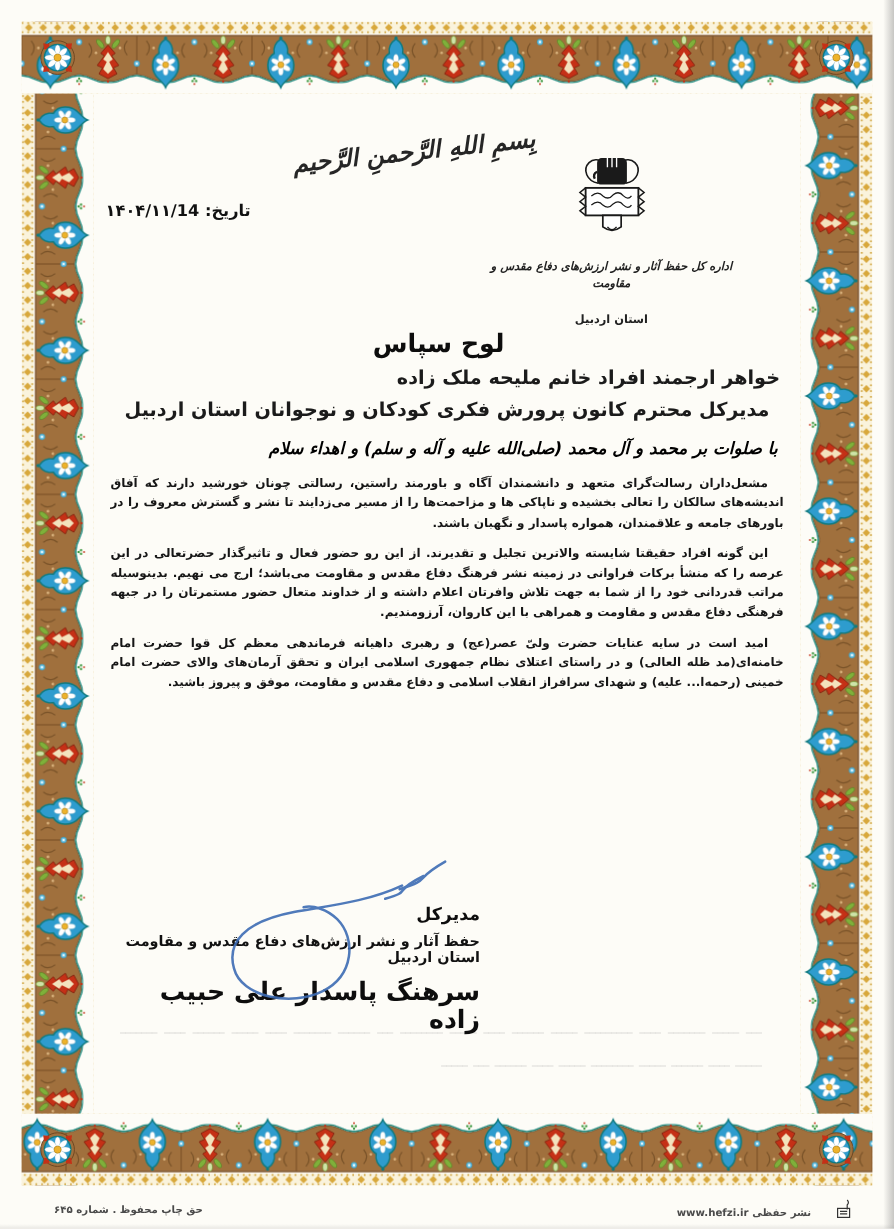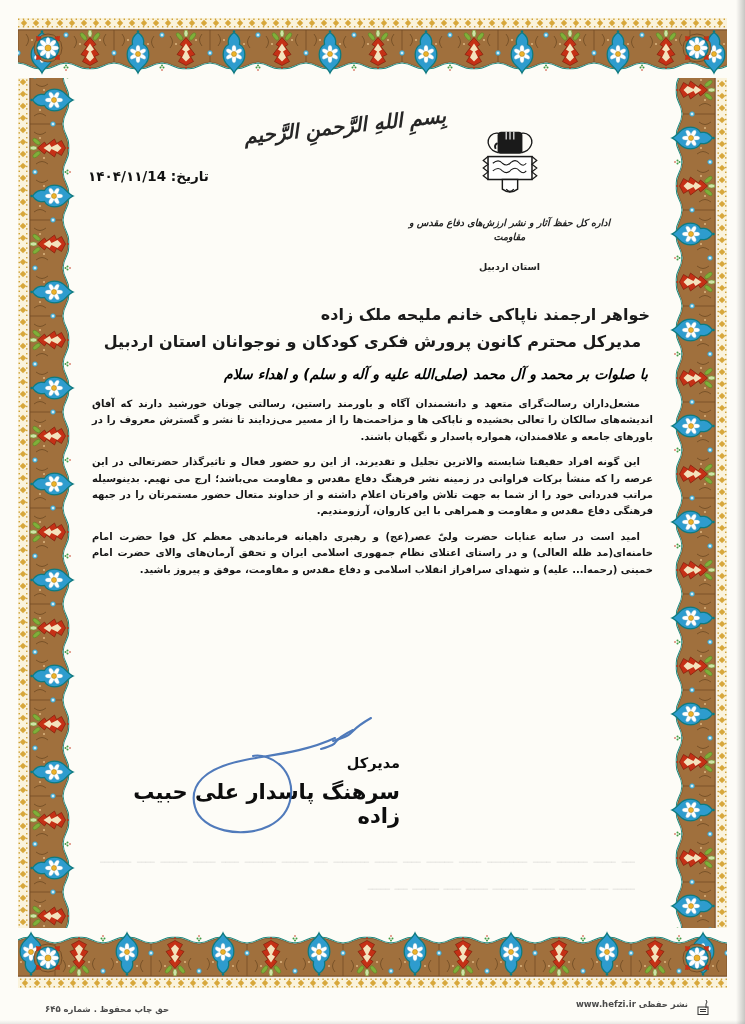--- a/index.html
+++ b/index.html
@@ -83,21 +83,21 @@
     color:rgba(120,120,120,0.13);font-size:13px;font-weight:700;line-height:2.1;
     text-align:justify;direction:rtl;overflow:hidden;
     filter:blur(0.6px);
   }
   .footer-left{
     position:absolute;left:45px;bottom:10px;z-index:4;
     font-size:8.5px;color:#4a4a4a;direction:rtl;font-weight:600;
   }
   .footer-right{
     position:absolute;right:34px;bottom:8px;z-index:4;
-    display:flex;align-items:flex-start;gap:8px;direction:rtl;
+    display:flex;align-items:flex-end;gap:20px;direction:rtl;
   }
   .footer-right .publisher-label{
     font-size:8.5px;color:#4a4a4a;font-weight:600;direction:rtl;
   }
 </style>
 </head>
 <body>
 
 <div class="sheet">
 
@@ -231,34 +231,36 @@
           <path d="M17,32 l-5,4 5,4 -5,4 5,4 -5,4 5,4 M63,32 l5,4 -5,4 5,4 -5,4 5,4 -5,4" stroke="#1a1a1a" stroke-width="1.3" fill="none"></path>
           <path d="M22,39 q6,-5 10,0 q5,4 9,-1 q5,-4 9,1 q4,4 7,0 M22,47 q6,-5 10,0 q5,4 9,-1 q5,-4 9,1 q4,4 7,0" stroke="#1a1a1a" stroke-width="1.1" fill="none"></path>
         </g>
         <path d="M32,56 h16 v10 q-8,6 -16,0 z" fill="#ffffff" stroke="#1a1a1a" stroke-width="1.5"></path>
         <path d="M36,66 q4,5 8,0" stroke="#1a1a1a" stroke-width="1.3" fill="none"></path>
       </svg>
       <div class="org-line1">اداره کل حفظ آثار و نشر ارزش‌های دفاع مقدس و مقاومت</div>
       <div class="org-line2">استان اردبیل</div>
     </div>
 
-
-    <div class="recipient-1">خواهر ارجمند ناپاکی خانم ملیحه ملک زاده</div>
+    <h1 class="doc-title">لوح سپاس</h1>
+
+    <div class="recipient-1">خواهر ارجمند افراد خانم ملیحه ملک زاده</div>
     <div class="recipient-2">مدیرکل محترم کانون پرورش فکری کودکان و نوجوانان استان اردبیل</div>
 
     <div class="salutation">با صلوات بر محمد و آل محمد (صلی‌الله علیه و آله و سلم) و اهداء سلام</div>
 
     <div class="body-text">
       <p>مشعل‌داران رسالت‌گرای متعهد و دانشمندان آگاه و باورمند راستین، رسالتی چونان خورشید دارند که آفاق اندیشه‌های سالکان را تعالی بخشیده و ناپاکی ها و مزاحمت‌ها را از مسیر می‌زدایند تا نشر و گسترش معروف را در باورهای جامعه و علاقمندان، همواره پاسدار و نگهبان باشند.</p>
       <p>این گونه افراد حقیقتا شایسته والاترین تجلیل و تقدیرند. از این رو حضور فعال و تاثیرگذار حضرتعالی در این عرصه را که منشأ برکات فراوانی در زمینه نشر فرهنگ دفاع مقدس و مقاومت می‌باشد؛ ارج می نهیم. بدینوسیله مراتب قدردانی خود را از شما به جهت تلاش وافرتان اعلام داشته و از خداوند متعال حضور مستمرتان را در جبهه فرهنگی دفاع مقدس و مقاومت و همراهی با این کاروان، آرزومندیم.</p>
       <p>امید است در سایه عنایات حضرت ولیّ عصر(عج) و رهبری داهیانه فرماندهی معظم کل قوا حضرت امام خامنه‌ای(مد ظله العالی) و در راستای اعتلای نظام جمهوری اسلامی ایران و تحقق آرمان‌های والای حضرت امام خمینی (رحمه‌ا... علیه) و شهدای سرافراز انقلاب اسلامی و دفاع مقدس و مقاومت، موفق و پیروز باشید.</p>
     </div>
 
     <div class="sign-block">
       <div class="sign-title">مدیرکل</div>
+      <div class="sign-org">حفظ آثار و نشر ارزش‌های دفاع مقدس و مقاومت استان اردبیل</div>
       <div class="sign-name">سرهنگ پاسدار    علی حبیب زاده</div>
     </div>
   </div>
 
   <svg class="signature-svg" width="210" height="138" viewBox="0 0 210 138">
     <g fill="none" stroke="#3d6cb4" stroke-width="2.1" stroke-linecap="round" opacity="0.9">
       <path d="M196,10 C168,26 186,24 158,33"></path>
       <path d="M178,22 C150,36 170,34 146,41"></path>
       <path d="M160,30 C130,44 96,47 70,52 C28,60 14,78 20,99 C26,123 68,131 94,118 C120,105 122,74 106,58 C98,50 86,46 78,48"></path>
     </g>

